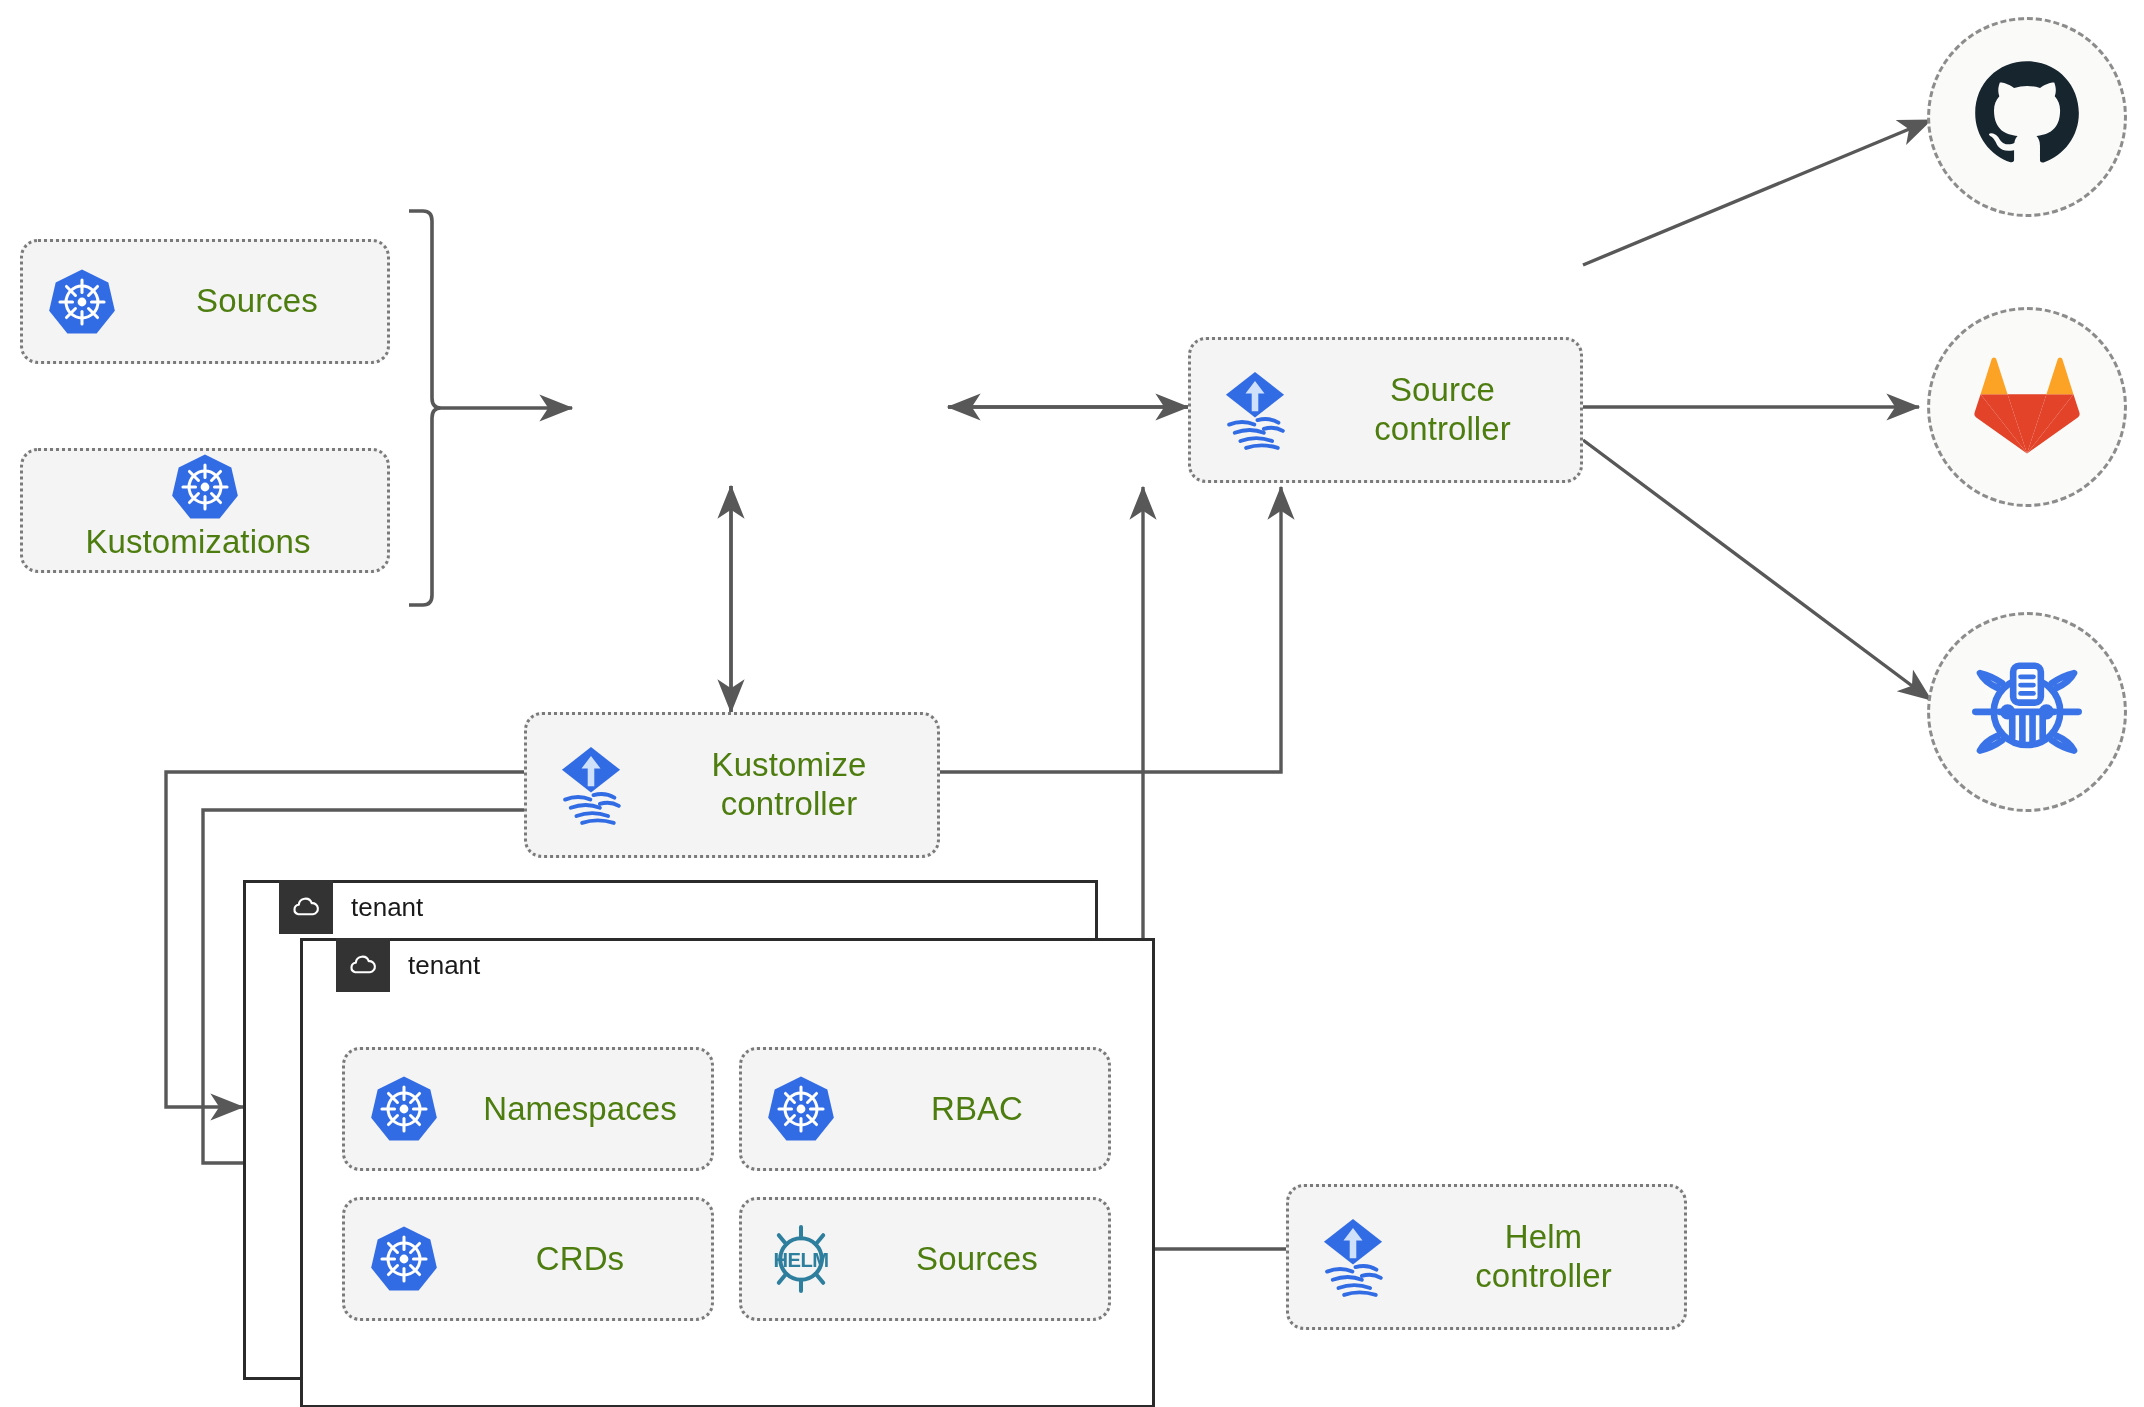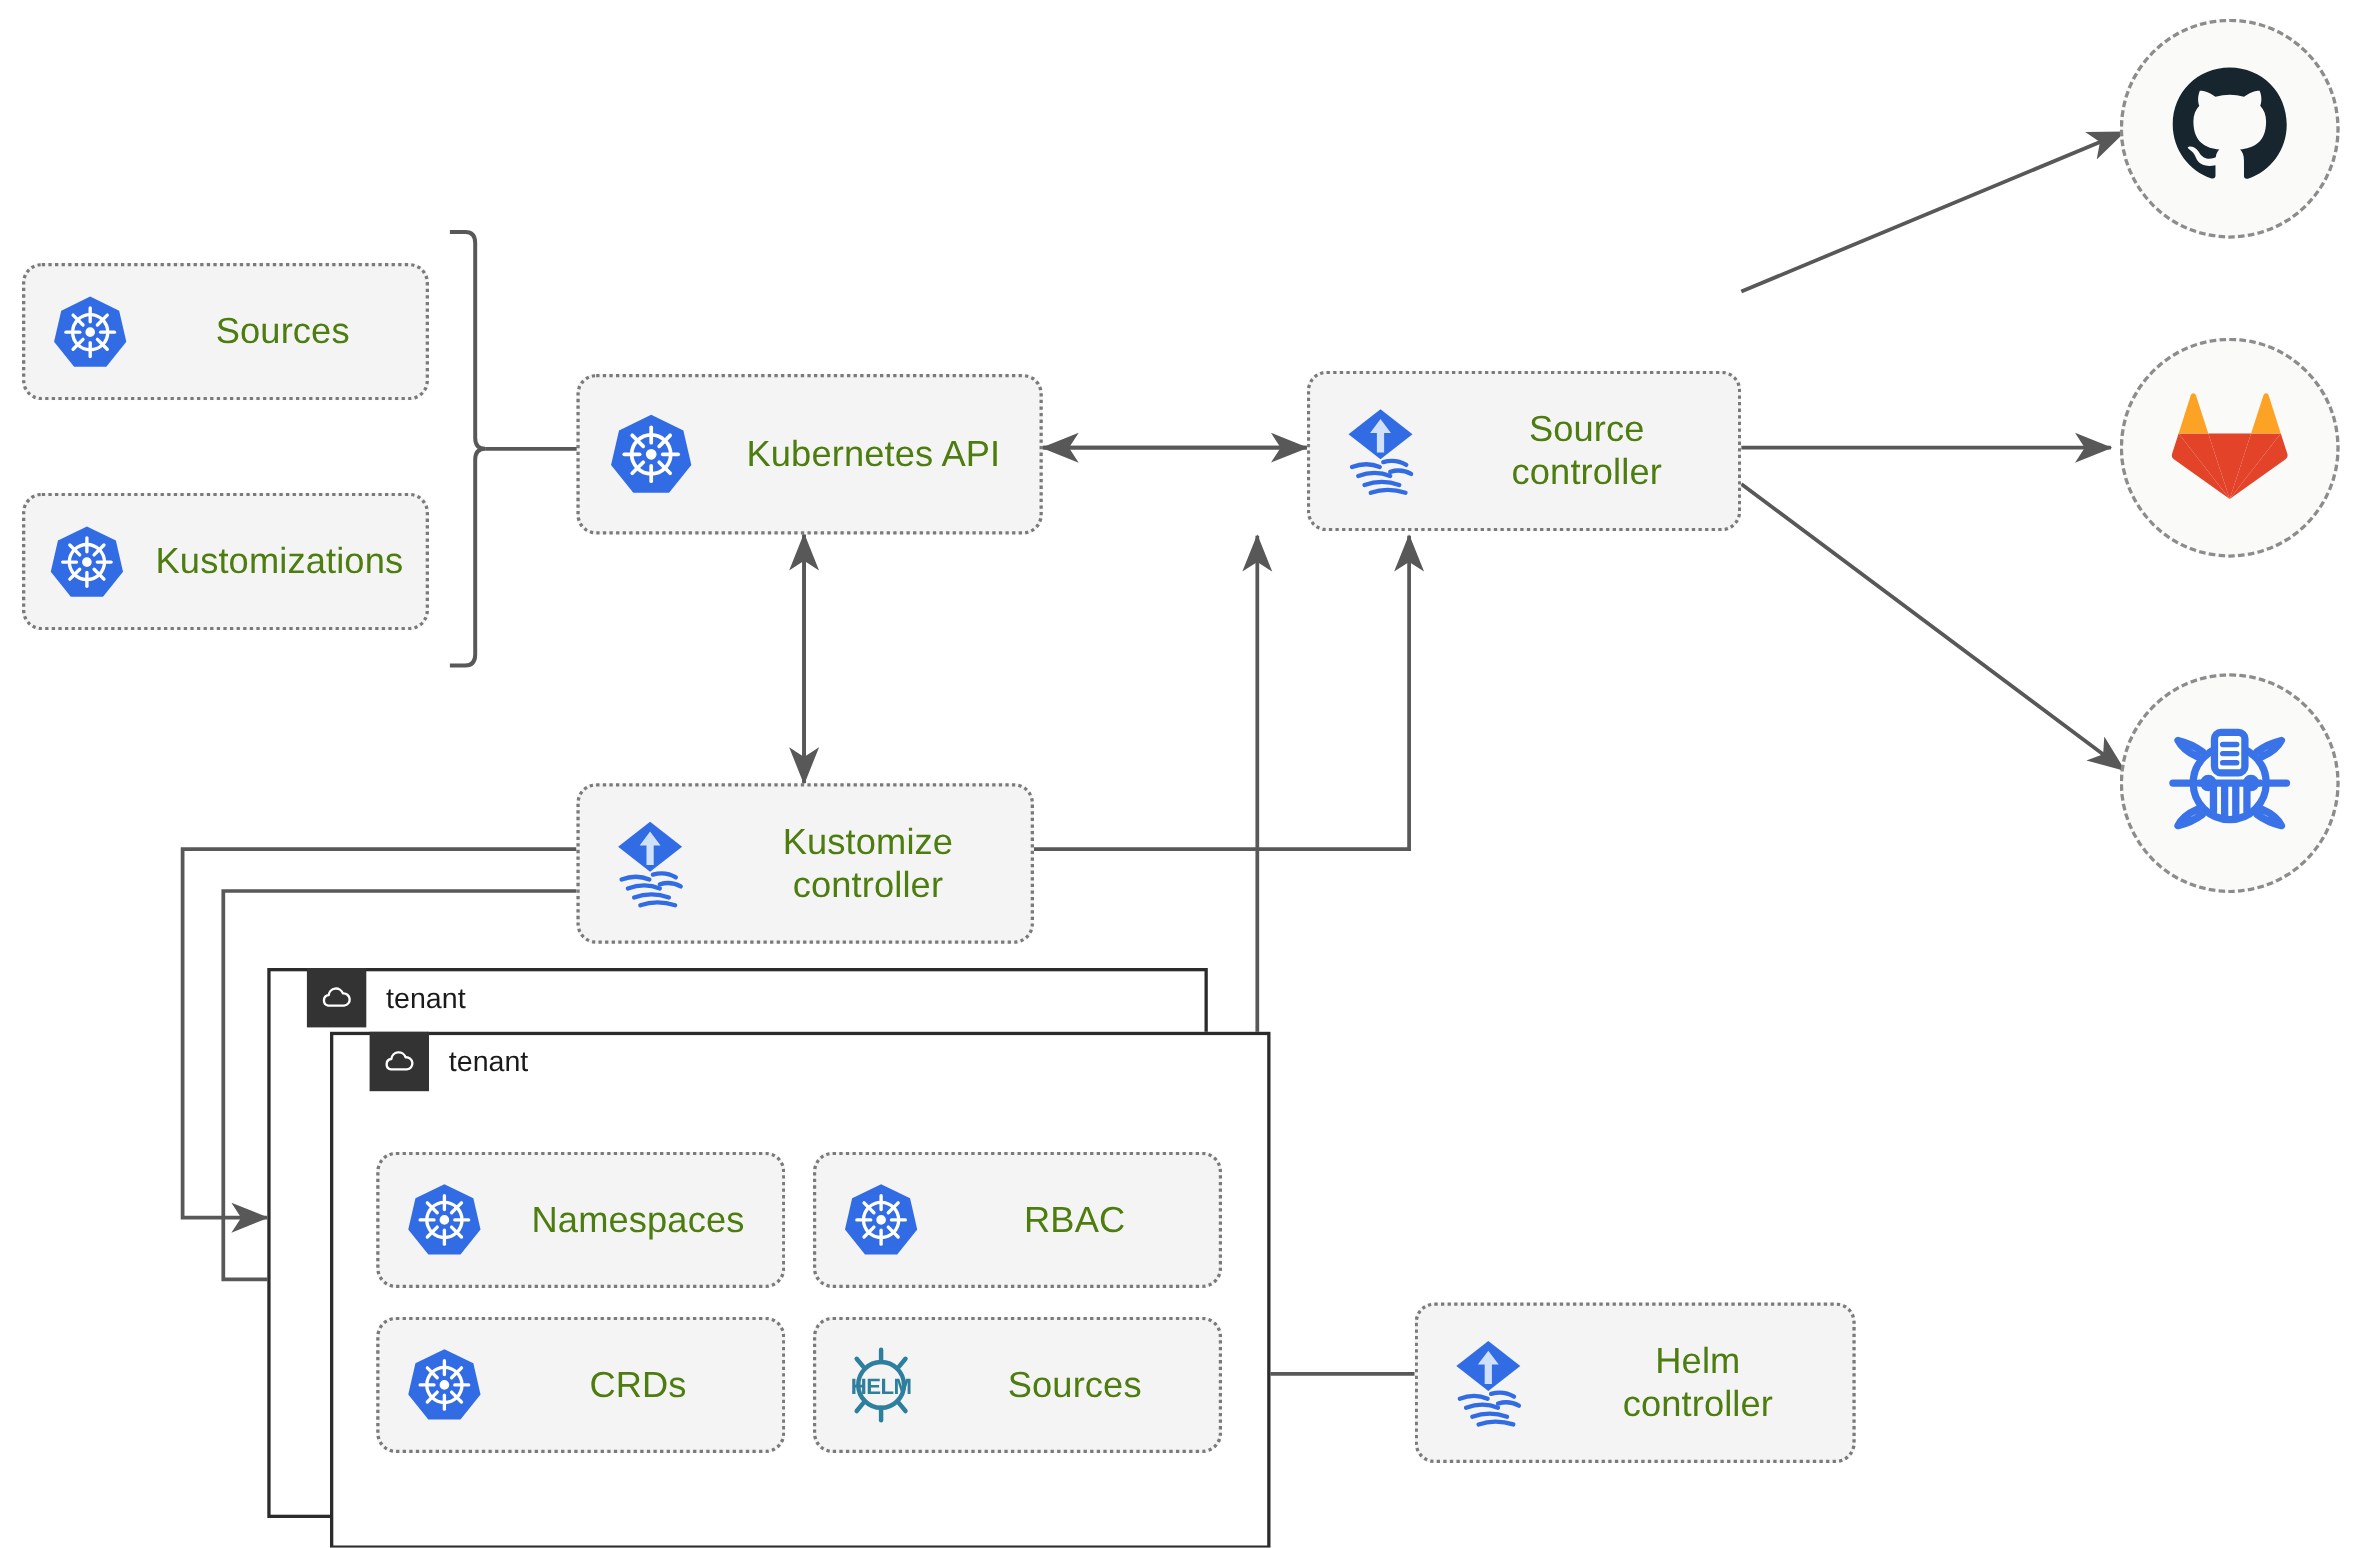--- a/index.html
+++ b/index.html
@@ -218,61 +218,41 @@
           <path d="M37.8 37.8 L45.8 45.8" stroke-width="2.7" fill="none"></path>
           <path d="M45.8 18.2 L37.8 26.2" stroke-width="2.7" fill="none"></path>
           <path d="M26.2 37.8 L18.2 45.8" stroke-width="2.7" fill="none"></path>
           <circle cx="32" cy="32" r="14.2" fill="none" stroke-width="2.7"></circle>
         </g>
       </svg>
     </span>
     <span class="lbl">Sources</span>
   </div>
 
-  <div class="node" style="left:20px;top:448px;width:370px;height:125px;">
+  <div class="node" style="left:20px;top:448px;width:370px;height:125px;flex-direction:column;">
     <span class="ico" style="width:112px;">
       <svg width="72" height="72" viewBox="0 0 64 64">
         <path d="M32 3.2 L55.4 14.6 L61.2 39.8 L45 60 L19 60 L2.8 39.8 L8.6 14.6 Z" fill="#326ce5"></path>
         <g fill="#ffffff" stroke="#ffffff" stroke-width="1.6" stroke-linecap="round">
           <circle cx="32" cy="32" r="3.1"></circle>
           <path d="M32 12.4 L32 23.6" stroke-width="2.7" fill="none"></path>
           <path d="M32 40.4 L32 51.6" stroke-width="2.7" fill="none"></path>
           <path d="M12.4 32 L23.6 32" stroke-width="2.7" fill="none"></path>
           <path d="M40.4 32 L51.6 32" stroke-width="2.7" fill="none"></path>
           <path d="M18.2 18.2 L26.2 26.2" stroke-width="2.7" fill="none"></path>
           <path d="M37.8 37.8 L45.8 45.8" stroke-width="2.7" fill="none"></path>
           <path d="M45.8 18.2 L37.8 26.2" stroke-width="2.7" fill="none"></path>
           <path d="M26.2 37.8 L18.2 45.8" stroke-width="2.7" fill="none"></path>
           <circle cx="32" cy="32" r="14.2" fill="none" stroke-width="2.7"></circle>
         </g>
       </svg>
     </span>
     <span class="lbl">Kustomizations</span>
   </div>
 
-  <div class="node" style="left:524px;top:340px;width:424px;height:146px;">
-    <span class="ico" style="width:130px;">
-      <svg width="80" height="80" viewBox="0 0 64 64">
-        <path d="M32 3.2 L55.4 14.6 L61.2 39.8 L45 60 L19 60 L2.8 39.8 L8.6 14.6 Z" fill="#326ce5"></path>
-        <g fill="#ffffff" stroke="#ffffff" stroke-width="1.6" stroke-linecap="round">
-          <circle cx="32" cy="32" r="3.1"></circle>
-          <path d="M32 12.4 L32 23.6" stroke-width="2.7" fill="none"></path>
-          <path d="M32 40.4 L32 51.6" stroke-width="2.7" fill="none"></path>
-          <path d="M12.4 32 L23.6 32" stroke-width="2.7" fill="none"></path>
-          <path d="M40.4 32 L51.6 32" stroke-width="2.7" fill="none"></path>
-          <path d="M18.2 18.2 L26.2 26.2" stroke-width="2.7" fill="none"></path>
-          <path d="M37.8 37.8 L45.8 45.8" stroke-width="2.7" fill="none"></path>
-          <path d="M45.8 18.2 L37.8 26.2" stroke-width="2.7" fill="none"></path>
-          <path d="M26.2 37.8 L18.2 45.8" stroke-width="2.7" fill="none"></path>
-          <circle cx="32" cy="32" r="14.2" fill="none" stroke-width="2.7"></circle>
-        </g>
-      </svg>
-    </span>
-    <span class="lbl">Kubernetes API</span>
-  </div>
 
   <div class="node" style="left:1188px;top:337px;width:395px;height:146px;">
     <span class="ico" style="width:128px;">
       <svg width="82" height="86" viewBox="0 0 64 68">
         <path d="M32 4 L55 22 L32 40 L9 22 Z" fill="#326ce5"></path>
         <path d="M32 11 L39.5 21 L34.6 21 L34.6 35 L29.4 35 L29.4 21 L24.5 21 Z" fill="#cfe0fb"></path>
         <g stroke="#326ce5" stroke-width="3.1" fill="none" stroke-linecap="round">
           <path d="M11.5 45.5 Q22 41.5 31.5 45.5"></path>
           <path d="M16 52 Q28 47.5 39 52"></path>
           <path d="M20.5 58.5 Q33 54 45.5 58.5"></path>

